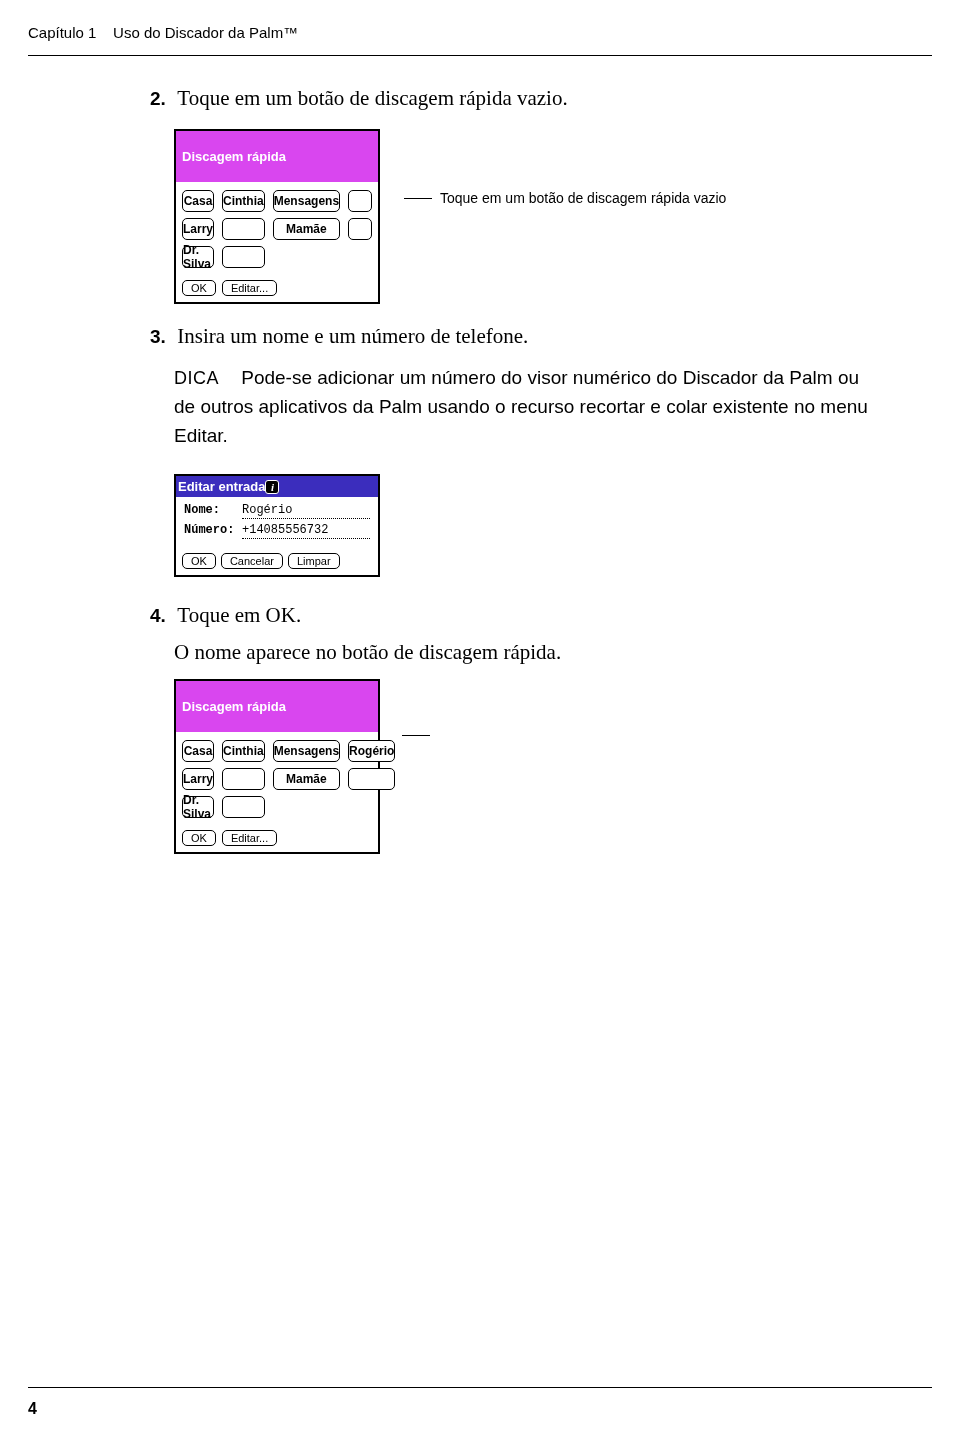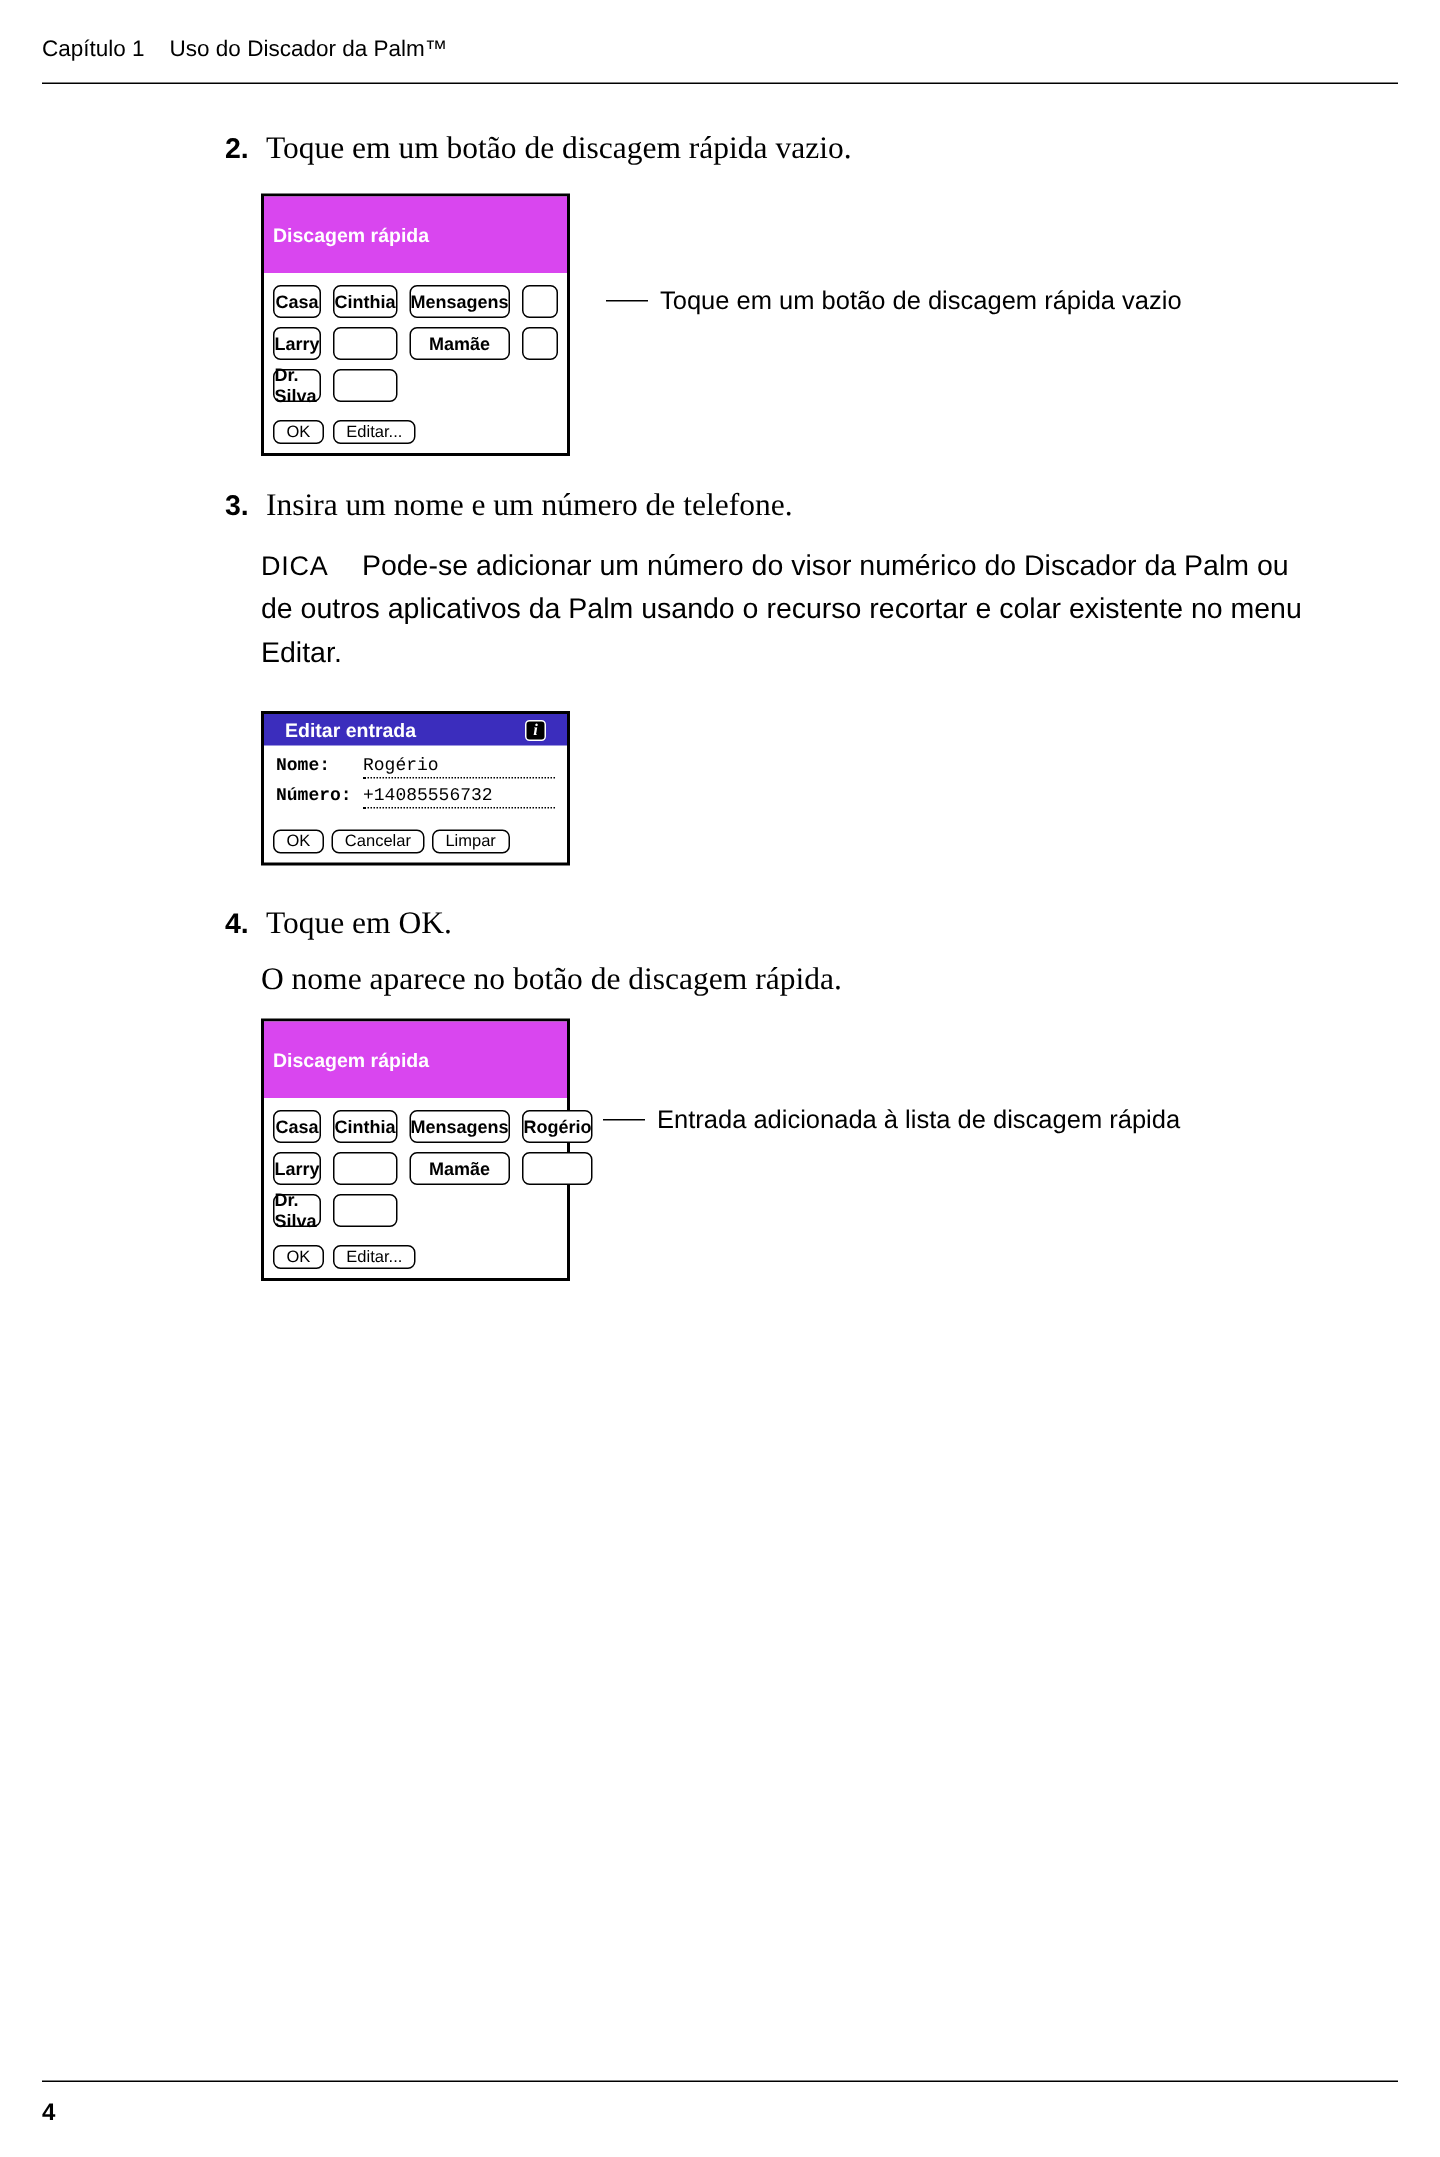--- a/index.html
+++ b/index.html
@@ -27,21 +27,21 @@
     margin-bottom: 12px;
     font-size: 19px;
   }
   .step .num {
     font-weight: bold;
     display: inline-block;
     width: 22px;
   }
   .step .txt { font-family: Georgia, 'Times New Roman', serif; font-size: 21px; }
   .annot {
-    font-size: 17px;
+    font-size: 14px;
     line-height: 1.4;
   }
   .dica-block {
     margin: 14px 0 24px 24px;
     font-size: 20px;
     line-height: 1.45;
     padding-right: 30px;
   }
   .dica-label { font-weight: normal; font-family: Arial, sans-serif; font-size: 18px; letter-spacing: 0.5px; }
   .dica-text { font-family: Arial, sans-serif; font-size: 19px; }
@@ -97,24 +97,24 @@
     width: 206px;
     border: 2px solid #000;
     background: #fff;
     font-family: Arial, sans-serif;
     font-size: 13px;
   }
   .edit-titlebar {
     background: #3b2dbd;
     color: #fff;
     font-weight: bold;
-    padding: 3px 14px;
+    padding: 3px 2px;
     font-size: 13px;
     display: flex;
-    justify-content: space-between;
+    justify-content: flex-start;
     align-items: center;
   }
   .info-i {
     width: 14px; height: 14px; border: 1.5px solid #fff; border-radius: 3px;
     display: inline-flex; align-items: center; justify-content: center;
     font-family: Georgia, serif; font-style: italic; font-weight: bold; font-size: 11px;
     background: #000; color: #fff;
   }
   .edit-body { padding: 6px 8px 6px 8px; }
   .edit-row { display: flex; align-items: baseline; margin-bottom: 4px; font-size: 12px; font-family: Liberation Mono, monospace; }
@@ -283,21 +283,20 @@
           <div class="sd-btn"></div>
         </div>
       </div>
       <div class="palm-footer">
         <div class="palm-small-btn">OK</div>
         <div class="palm-small-btn">Editar...</div>
       </div>
     </div>
     <div class="sd3-annot">
       <div class="leader"></div>
-      <span class="annot">Entrada adicionada à lista de discagem rápida</span>
     </div>
   </div>
 
 
 </div>
 
 <hr class="footer-rule">
 <div class="page-num">4</div>
 
 </body></html>

